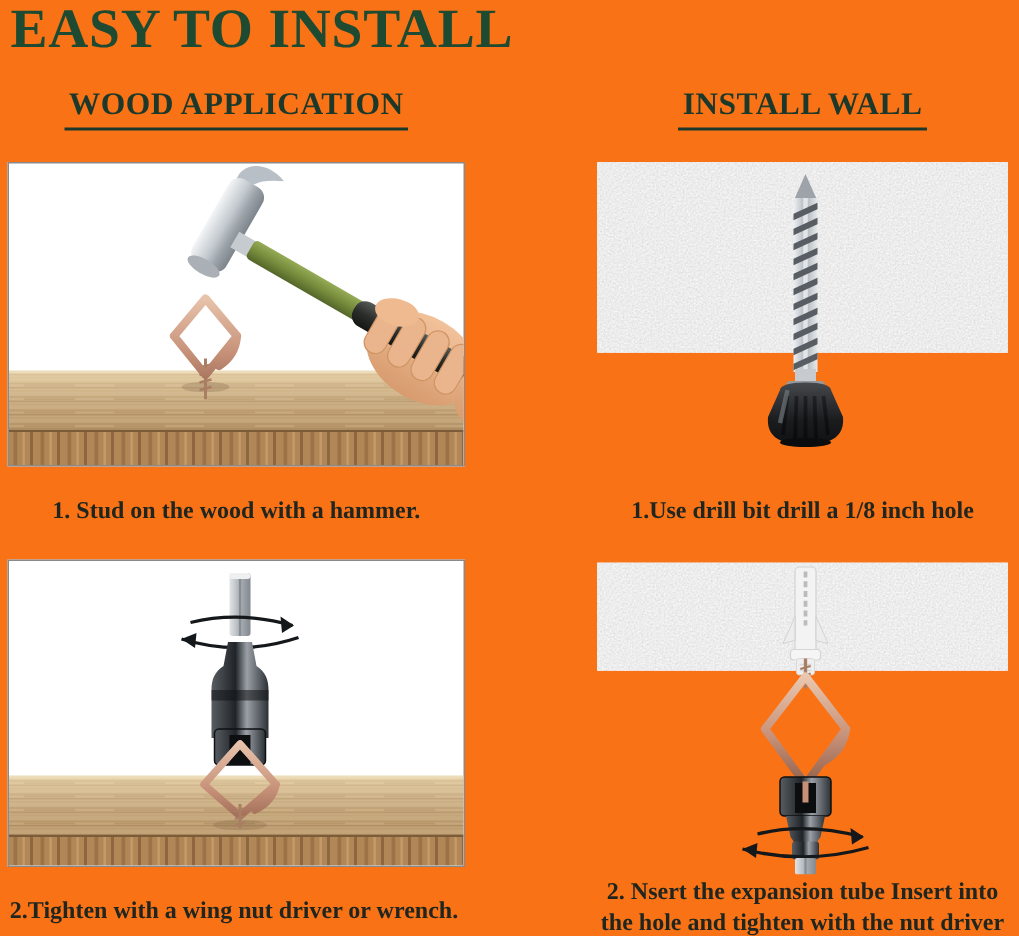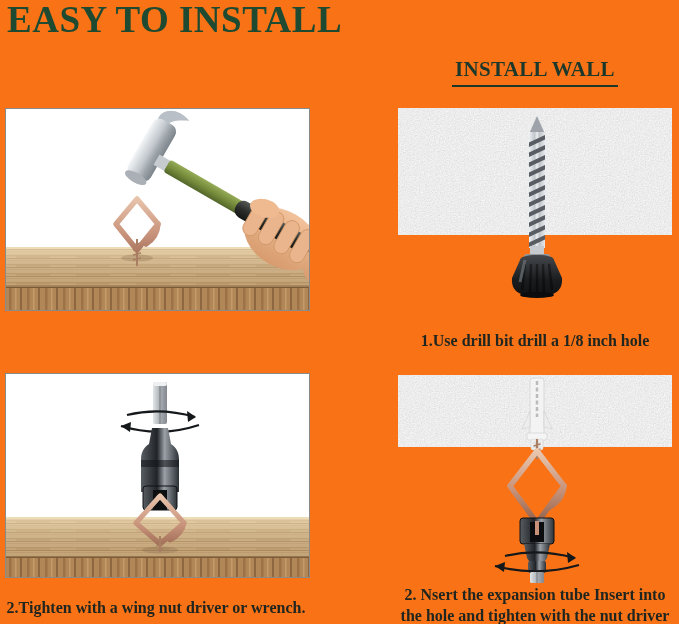--- a/index.html
+++ b/index.html
@@ -14,20 +14,23 @@
   .caption{font-size:16px;font-weight:bold;color:#20261f;text-align:center;line-height:21px;white-space:nowrap;}
   svg{display:block;}
 </style>
 </head>
 <body>
 
 <div id="stage">
 
   <div id="main-title" class="abs">EASY TO INSTALL</div>
 
+  <div class="abs col-header-wrap" style="left:5px;width:305px;">
+    <span class="col-header">WOOD APPLICATION</span>
+  </div>
   <div class="abs col-header-wrap" style="left:398px;width:274px;">
     <span class="col-header">INSTALL WALL</span>
   </div>
 
   <div class="abs framed" style="left:5px;top:108px;width:303px;height:201px;">
     <svg width="303" height="201" viewBox="0 0 303 201">
       <defs>
         <linearGradient id="steelV1" x1="0" y1="0" x2="1" y2="0">
           <stop offset="0" stop-color="#f4f6f8"></stop>
             <stop offset=".45" stop-color="#c3c9ce"></stop>
@@ -329,20 +332,21 @@
           <path d="M177 183 Q139 173 107 181"></path>
           <polygon points="97,191 107,187 106,197" fill="#15181a" stroke="none"></polygon>
           <polygon points="178,183 169,177 170,188" fill="#15181a" stroke="none"></polygon>
         </g>
         <rect x="132" y="197" width="14" height="11" rx="1.5" fill="url(#hx3)"></rect>
         <line x1="139" y1="197" x2="139" y2="208" stroke="#878d92" stroke-width="1.5"></line>
       </g>
     </svg>
   </div>
 
+  <div class="abs caption" style="left:5px;top:330px;width:305px;">1. Stud on the wood with a hammer.</div>
   <div class="abs caption" style="left:398px;top:330px;width:274px;">1.Use drill bit drill a 1/8 inch hole</div>
   <div class="abs caption" style="left:-3px;top:597px;width:318px;">2.Tighten with a wing nut driver or wrench.</div>
   <div class="abs caption" style="left:385px;top:584px;width:300px;">
     <div>2. Nsert the expansion tube Insert into</div>
     <div>the hole and tighten with the nut driver</div>
   </div>
 
 </div>
 
 </body></html>

